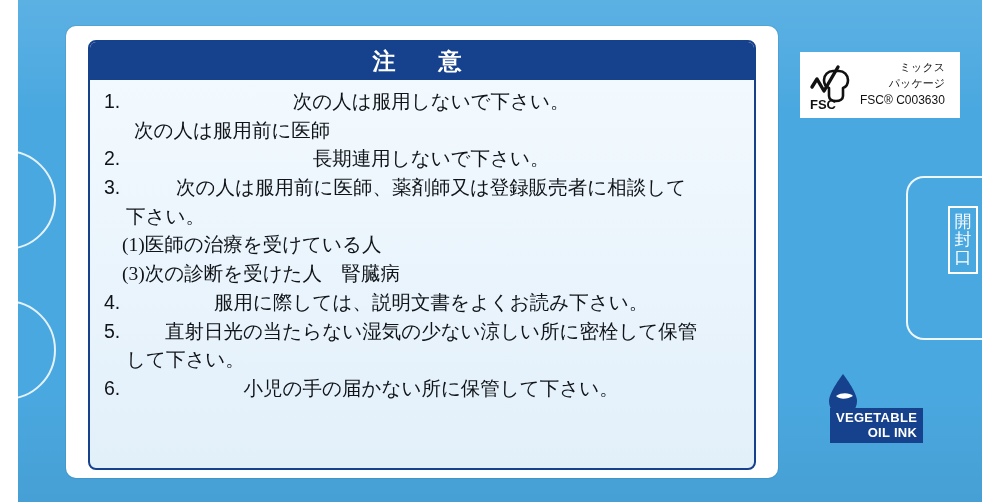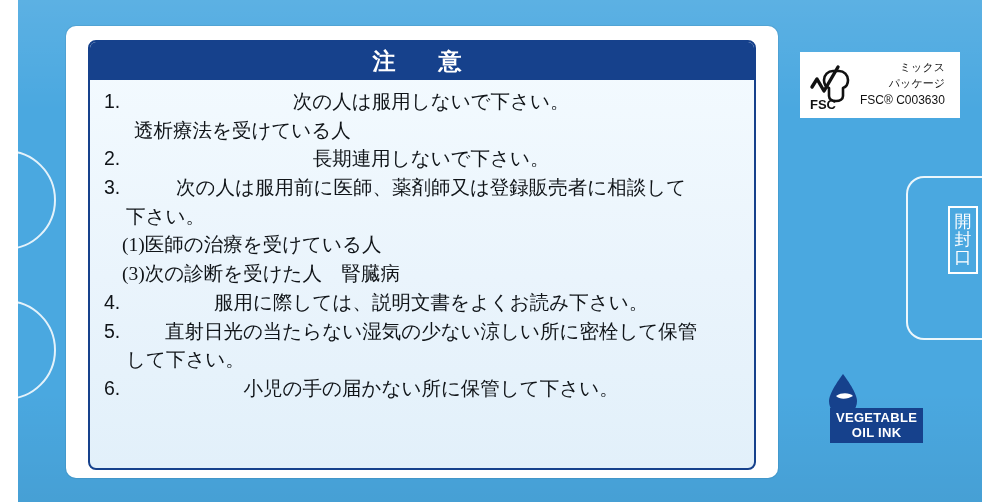--- a/index.html
+++ b/index.html
@@ -215,21 +215,21 @@
     position: absolute;
     left: 8px;
     top: 36px;
     background: #16418c;
     color: #ffffff;
     font-size: 13px;
     font-weight: bold;
     letter-spacing: 0.3px;
     padding: 2px 6px;
     line-height: 1.18;
-    text-align: center;
+    text-align: right;
   }
   .veg .band span { display: block; }
 </style>
 </head>
 <body>
 
 <div id="stage">
 
   <div class="box-outer"></div>
   <div class="flap left"></div>
@@ -243,21 +243,21 @@
 
   <div class="panel">
     <div class="panel-inner">
       <div class="panel-title">注　意</div>
       <div class="panel-body">
 
         <div class="item">
           <span class="num">1.</span>
           <span class="txt">次の人は服用しないで下さい。</span>
         </div>
-        <div class="sub">透析療法を受けている人</div>
+        <div class="sub">次の人は服用前に医師</div>
 
         <div class="item">
           <span class="num">2.</span>
           <span class="txt">長期連用しないで下さい。</span>
         </div>
 
         <div class="item">
           <span class="num">3.</span>
           <span class="txt">次の人は服用前に医師、薬剤師又は登録販売者に相談して</span>
         </div>

